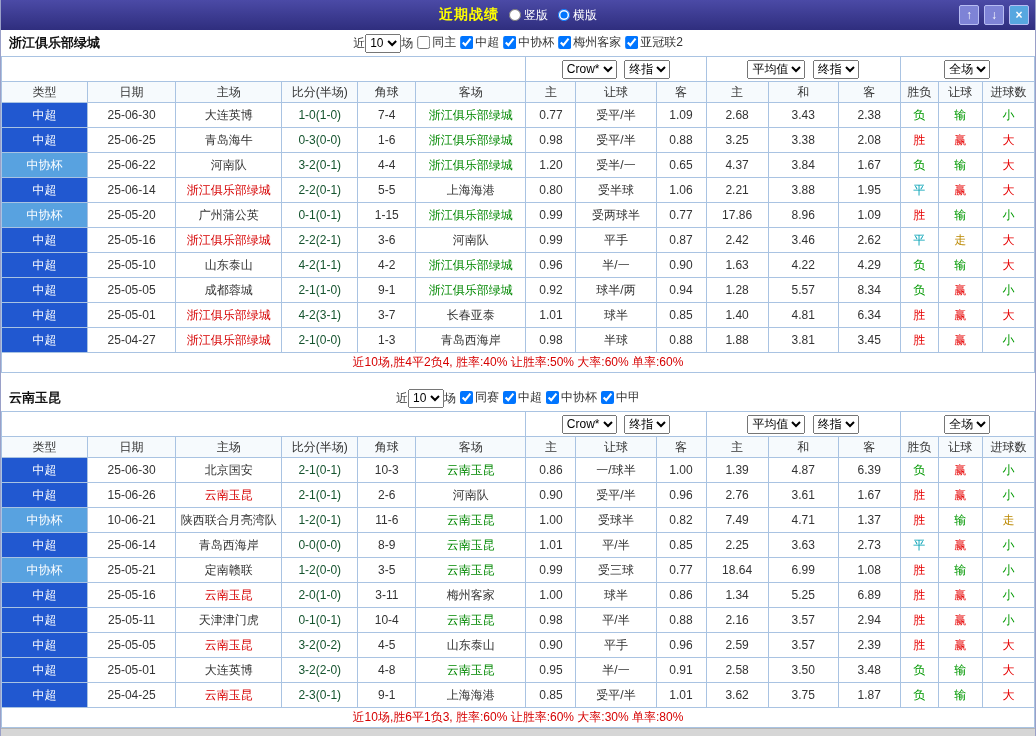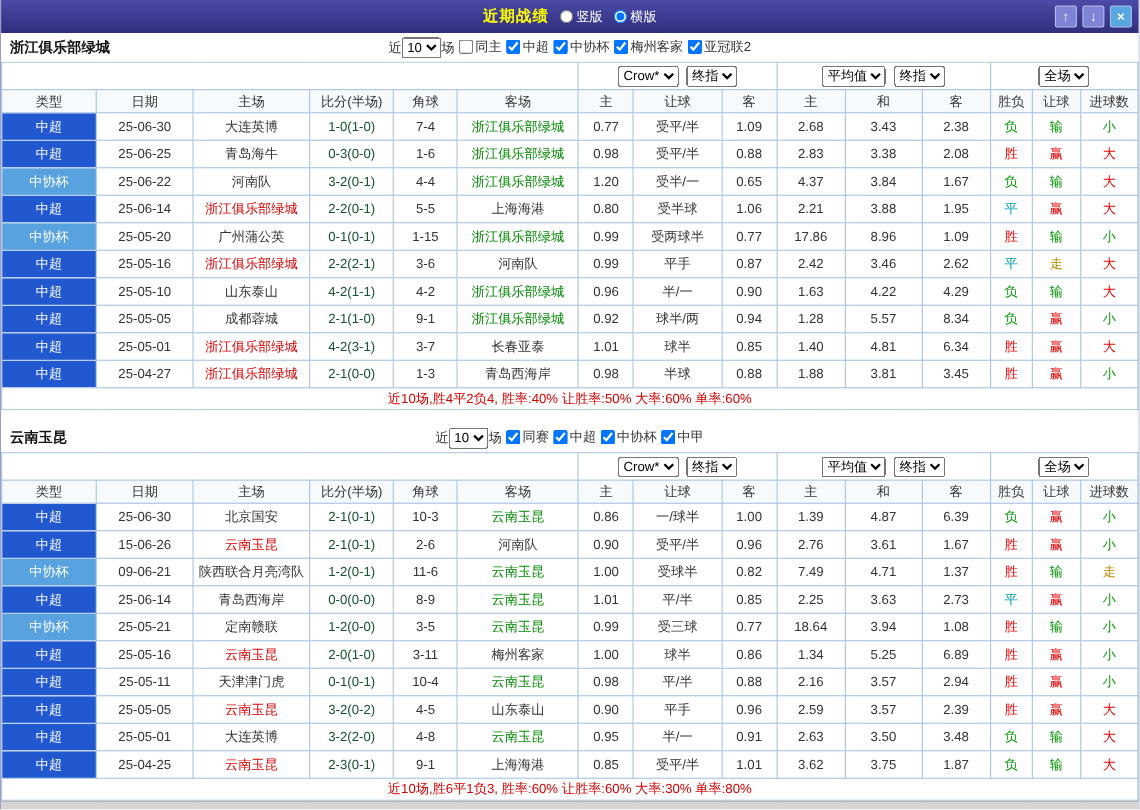--- a/index.html
+++ b/index.html
@@ -158,21 +158,21 @@
         <tr>
       <td class="lg-super">中超</td>
       <td>25-06-25</td>
       <td>青岛海牛</td>
       <td class="score">0-3(0-0)</td>
       <td>1-6</td>
       <td class="tm-away">浙江俱乐部绿城</td>
       <td>0.98</td>
       <td>受平/半</td>
       <td>0.88</td>
-      <td>2.83</td>
+      <td>3.25</td>
       <td>3.38</td>
       <td>2.08</td>
       <td class="res-win">胜</td>
       <td class="res-win">赢</td>
       <td class="res-win">大</td>
     </tr>
         <tr>
       <td class="lg-cup">中协杯</td>
       <td>25-06-22</td>
       <td>河南队</td>
@@ -421,21 +421,21 @@
       <td>0.96</td>
       <td>2.76</td>
       <td>3.61</td>
       <td>1.67</td>
       <td class="res-win">胜</td>
       <td class="res-win">赢</td>
       <td class="res-lose">小</td>
     </tr>
         <tr>
       <td class="lg-cup">中协杯</td>
-      <td>09-06-21</td>
+      <td>10-06-21</td>
       <td>陕西联合月亮湾队</td>
       <td class="score">1-2(0-1)</td>
       <td>11-6</td>
       <td class="tm-away">云南玉昆</td>
       <td>1.00</td>
       <td>受球半</td>
       <td>0.82</td>
       <td>7.49</td>
       <td>4.71</td>
       <td>1.37</td>
@@ -464,21 +464,21 @@
       <td class="lg-cup">中协杯</td>
       <td>25-05-21</td>
       <td>定南赣联</td>
       <td class="score">1-2(0-0)</td>
       <td>3-5</td>
       <td class="tm-away">云南玉昆</td>
       <td>0.99</td>
       <td>受三球</td>
       <td>0.77</td>
       <td>18.64</td>
-      <td>3.94</td>
+      <td>6.99</td>
       <td>1.08</td>
       <td class="res-win">胜</td>
       <td class="res-lose">输</td>
       <td class="res-lose">小</td>
     </tr>
         <tr>
       <td class="lg-super">中超</td>
       <td>25-05-16</td>
       <td class="tm-home">云南玉昆</td>
       <td class="score">2-0(1-0)</td>
@@ -531,21 +531,21 @@
         <tr>
       <td class="lg-super">中超</td>
       <td>25-05-01</td>
       <td>大连英博</td>
       <td class="score">3-2(2-0)</td>
       <td>4-8</td>
       <td class="tm-away">云南玉昆</td>
       <td>0.95</td>
       <td>半/一</td>
       <td>0.91</td>
-      <td>2.63</td>
+      <td>2.58</td>
       <td>3.50</td>
       <td>3.48</td>
       <td class="res-lose">负</td>
       <td class="res-lose">输</td>
       <td class="res-win">大</td>
     </tr>
         <tr>
       <td class="lg-super">中超</td>
       <td>25-04-25</td>
       <td class="tm-home">云南玉昆</td>

